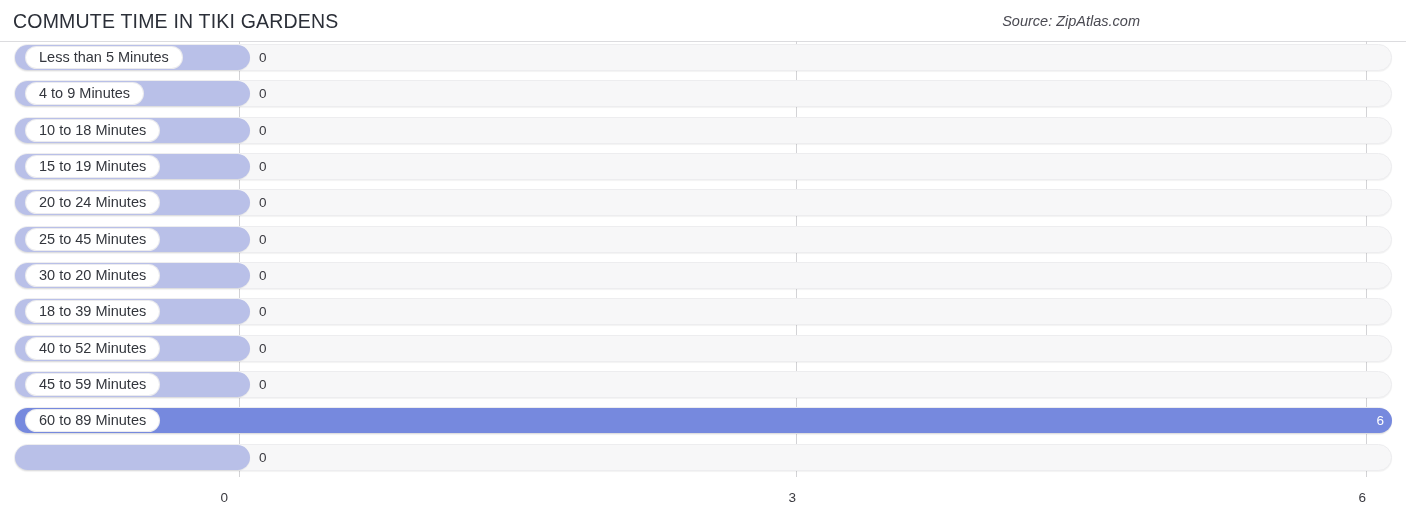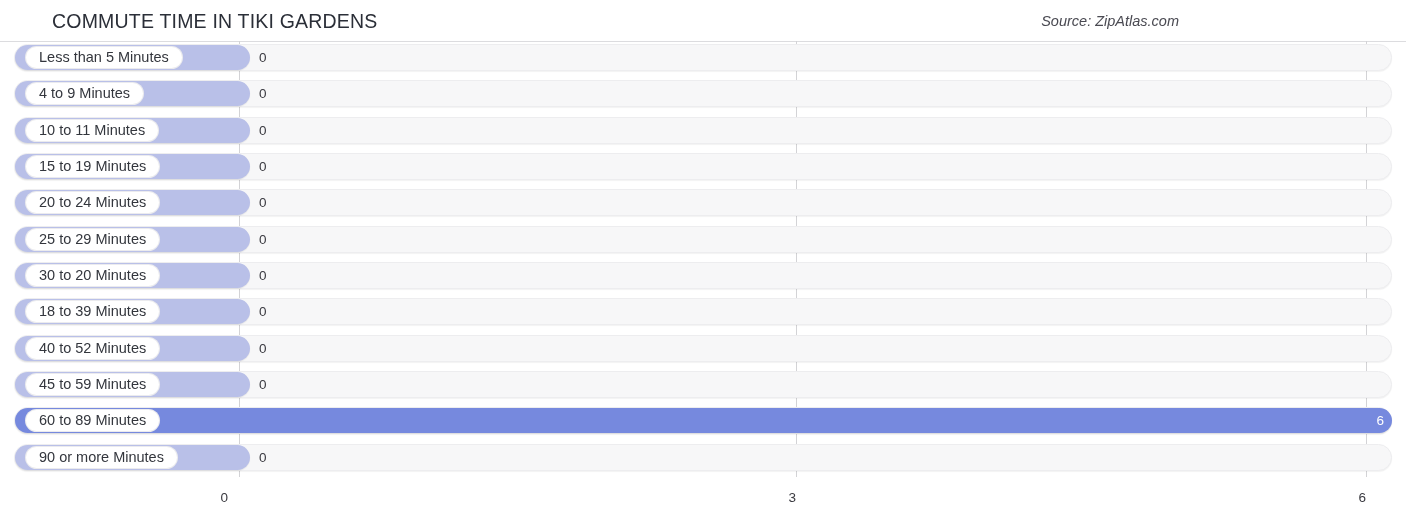--- a/index.html
+++ b/index.html
@@ -14,21 +14,20 @@
     position: relative;
     overflow: hidden;
   }
 
   
   #chart-header {
     position: absolute;
     left: 0; top: 0;
     width: 1152px;
     height: 45px;
-    margin-left: 39px;
   }
   #page-title {
     position: absolute;
     left: 13px;
     top: 10px;
     font-size: 19.5px;
     color: #2b2f38;
     letter-spacing: 0.2px;
     white-space: nowrap;
     font-weight: 400;
@@ -180,39 +179,39 @@
       </div>
       <div class="bar-row">
         <div class="track"></div>
         <div class="bar-fill" style="width: 235px;"></div>
         <div class="bar-label">4 to 9 Minutes</div>
         <div class="bar-value outside">0</div>
       </div>
       <div class="bar-row">
         <div class="track"></div>
         <div class="bar-fill" style="width: 235px;"></div>
-        <div class="bar-label">10 to 11 Minutes</div>
+        <div class="bar-label">10 to 18 Minutes</div>
         <div class="bar-value outside">0</div>
       </div>
       <div class="bar-row">
         <div class="track"></div>
         <div class="bar-fill" style="width: 235px;"></div>
         <div class="bar-label">15 to 19 Minutes</div>
         <div class="bar-value outside">0</div>
       </div>
       <div class="bar-row">
         <div class="track"></div>
         <div class="bar-fill" style="width: 235px;"></div>
         <div class="bar-label">20 to 24 Minutes</div>
         <div class="bar-value outside">0</div>
       </div>
       <div class="bar-row">
         <div class="track"></div>
         <div class="bar-fill" style="width: 235px;"></div>
-        <div class="bar-label">25 to 29 Minutes</div>
+        <div class="bar-label">25 to 45 Minutes</div>
         <div class="bar-value outside">0</div>
       </div>
       <div class="bar-row">
         <div class="track"></div>
         <div class="bar-fill" style="width: 235px;"></div>
         <div class="bar-label">30 to 20 Minutes</div>
         <div class="bar-value outside">0</div>
       </div>
       <div class="bar-row">
         <div class="track"></div>
@@ -234,21 +233,20 @@
       </div>
       <div class="bar-row is-active">
         <div class="track"></div>
         <div class="bar-fill" style="width: 1377px;"></div>
         <div class="bar-label">60 to 89 Minutes</div>
         <div class="bar-value inside">6</div>
       </div>
       <div class="bar-row">
         <div class="track"></div>
         <div class="bar-fill" style="width: 235px;"></div>
-        <div class="bar-label">90 or more Minutes</div>
         <div class="bar-value outside">0</div>
       </div>
     </div>
 </div>
 
 <div id="x-axis">
     <div class="x-tick-label" style="left: 228px;">0</div>
     <div class="x-tick-label" style="left: 796px;">3</div>
     <div class="x-tick-label" style="left: 1366px;">6</div>
   </div>

